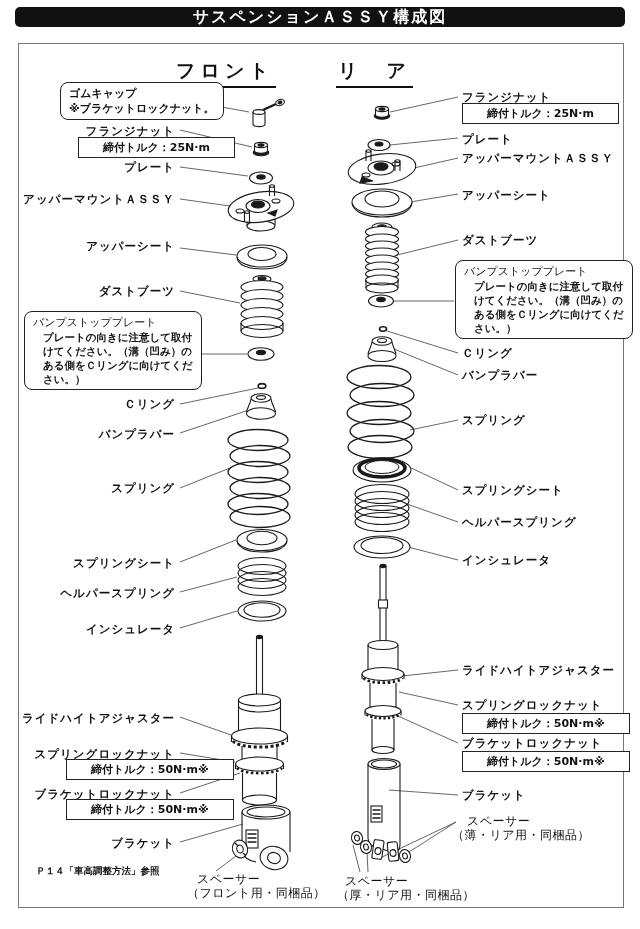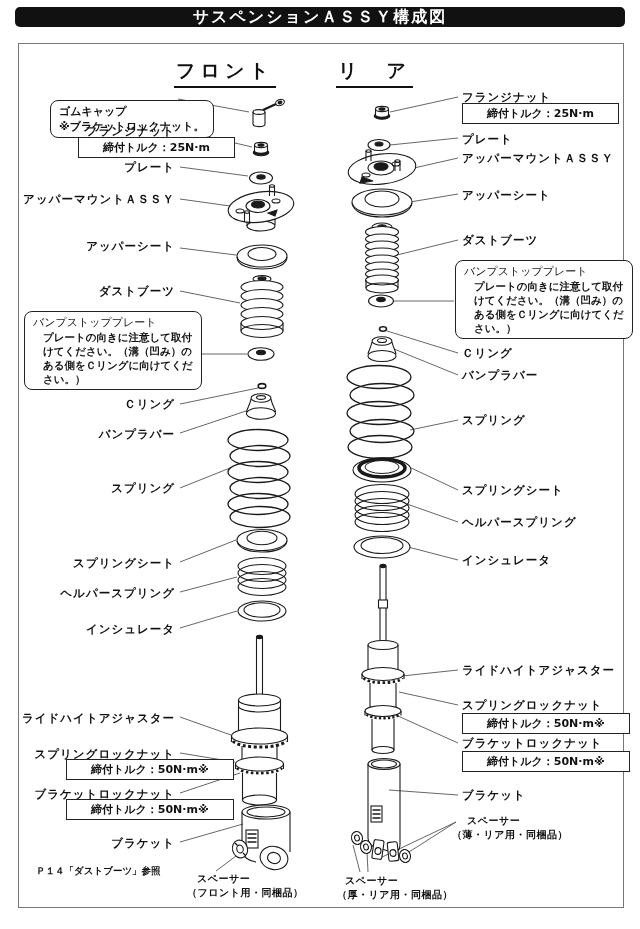--- a/index.html
+++ b/index.html
@@ -13,21 +13,21 @@
   .col-head{position:absolute;top:58px;z-index:2;font-size:19px;font-weight:bold;letter-spacing:5px;
             border-bottom:2px solid #111;padding:0 2px 2px 2px;white-space:nowrap;}
   .lbl{position:absolute;z-index:2;font-size:11.5px;font-weight:600;letter-spacing:1px;white-space:nowrap;line-height:13px;}
   .fr{right:465px;text-align:right;}
   .rl{left:462px;}
   .box{position:absolute;z-index:2;border:1.2px solid #222;background:#fff;padding:2px 24px;
        font-size:11px;font-weight:600;white-space:nowrap;line-height:15px;}
   .round{border-radius:8px;padding:3px 8px;}
   .note-lines{font-size:10.5px;font-weight:600;line-height:14px;padding-left:10px;}
   .note-title{font-size:11px;font-weight:400;line-height:15px;}
-  .two-line{position:absolute;z-index:2;font-size:10px;font-weight:700;letter-spacing:0.5px;
+  .two-line{position:absolute;z-index:2;font-size:12px;font-weight:400;letter-spacing:0.5px;
             white-space:nowrap;line-height:14px;}
   .footnote{position:absolute;left:28px;top:864px;z-index:2;font-size:9.5px;font-weight:bold;
             line-height:13px;white-space:nowrap;}
   .footnote .ind{margin-left:8px;}
   .disclaimer{position:absolute;right:16px;top:909px;z-index:2;font-size:11px;font-weight:600;white-space:nowrap;}
 </style>
 </head>
 <body>
 
 <div id="page">
@@ -310,21 +310,21 @@
         <ellipse cx="357" cy="838" rx="5.5" ry="6.5" transform="rotate(-12 357 838)" fill="#fff"></ellipse>
         <ellipse cx="357" cy="838" rx="2.4" ry="3" transform="rotate(-12 357 838)"></ellipse>
         <ellipse cx="366" cy="847" rx="5.5" ry="6.5" transform="rotate(-12 366 847)" fill="#fff"></ellipse>
         <ellipse cx="366" cy="847" rx="2.4" ry="3" transform="rotate(-12 366 847)"></ellipse>
         <ellipse cx="405" cy="856" rx="5.5" ry="6.5" transform="rotate(-12 405 856)" fill="#fff"></ellipse>
         <ellipse cx="405" cy="856" rx="2.4" ry="3" transform="rotate(-12 405 856)"></ellipse>
       </g>
     </g>
   </svg>
 
-  <div class="box round" style="left:50px;top:82px;margin-top:18px;">
+  <div class="box round" style="left:60px;top:82px;">
     <div>ゴムキャップ</div>
     <div>※ブラケットロックナット。</div>
   </div>
   <div class="lbl fr" style="top:125px;">フランジナット</div>
   <div class="box" style="left:78px;top:137px;">締付トルク：25N·m</div>
   <div class="lbl fr" style="top:161px;">プレート</div>
   <div class="lbl fr" style="top:193px;">アッパーマウントＡＳＳＹ</div>
   <div class="lbl fr" style="top:240px;">アッパーシート</div>
   <div class="lbl fr" style="top:285px;">ダストブーツ</div>
   <div class="box round" style="left:24px;top:311px;width:160px;white-space:normal;">
@@ -383,17 +383,17 @@
   <div class="two-line" style="left:452px;top:814px;">
     <div style="margin-left:15px;">スペーサー</div>
     <div>（薄・リア用・同梱品）</div>
   </div>
   <div class="two-line" style="left:337px;top:874px;">
     <div style="margin-left:8px;">スペーサー</div>
     <div>（厚・リア用・同梱品）</div>
   </div>
 
   <div class="footnote">
-    <div class="ind">Ｐ１４「ダストブーツ」参照</div>
+    <div class="ind">Ｐ１４「車高調整方法」参照</div>
   </div>
 
 
 </div>
 
 </body></html>

